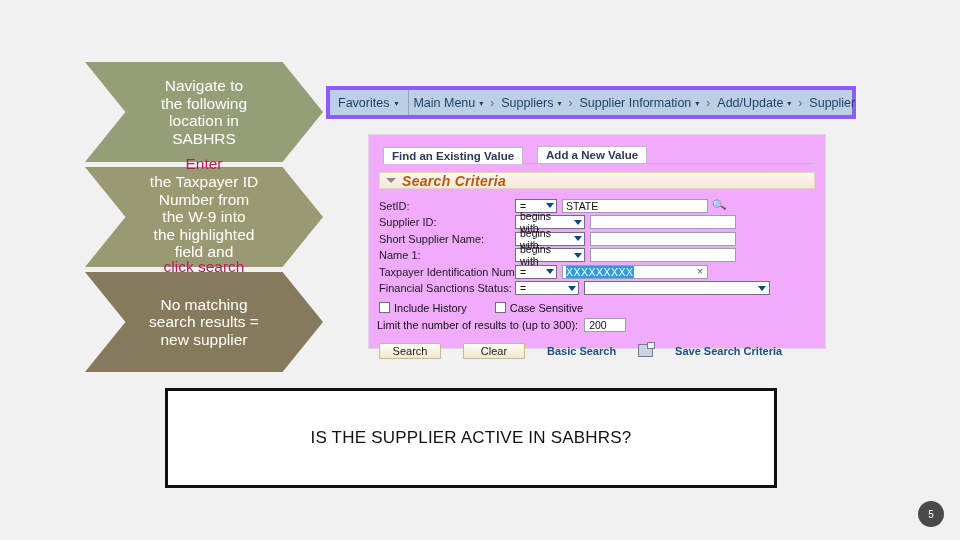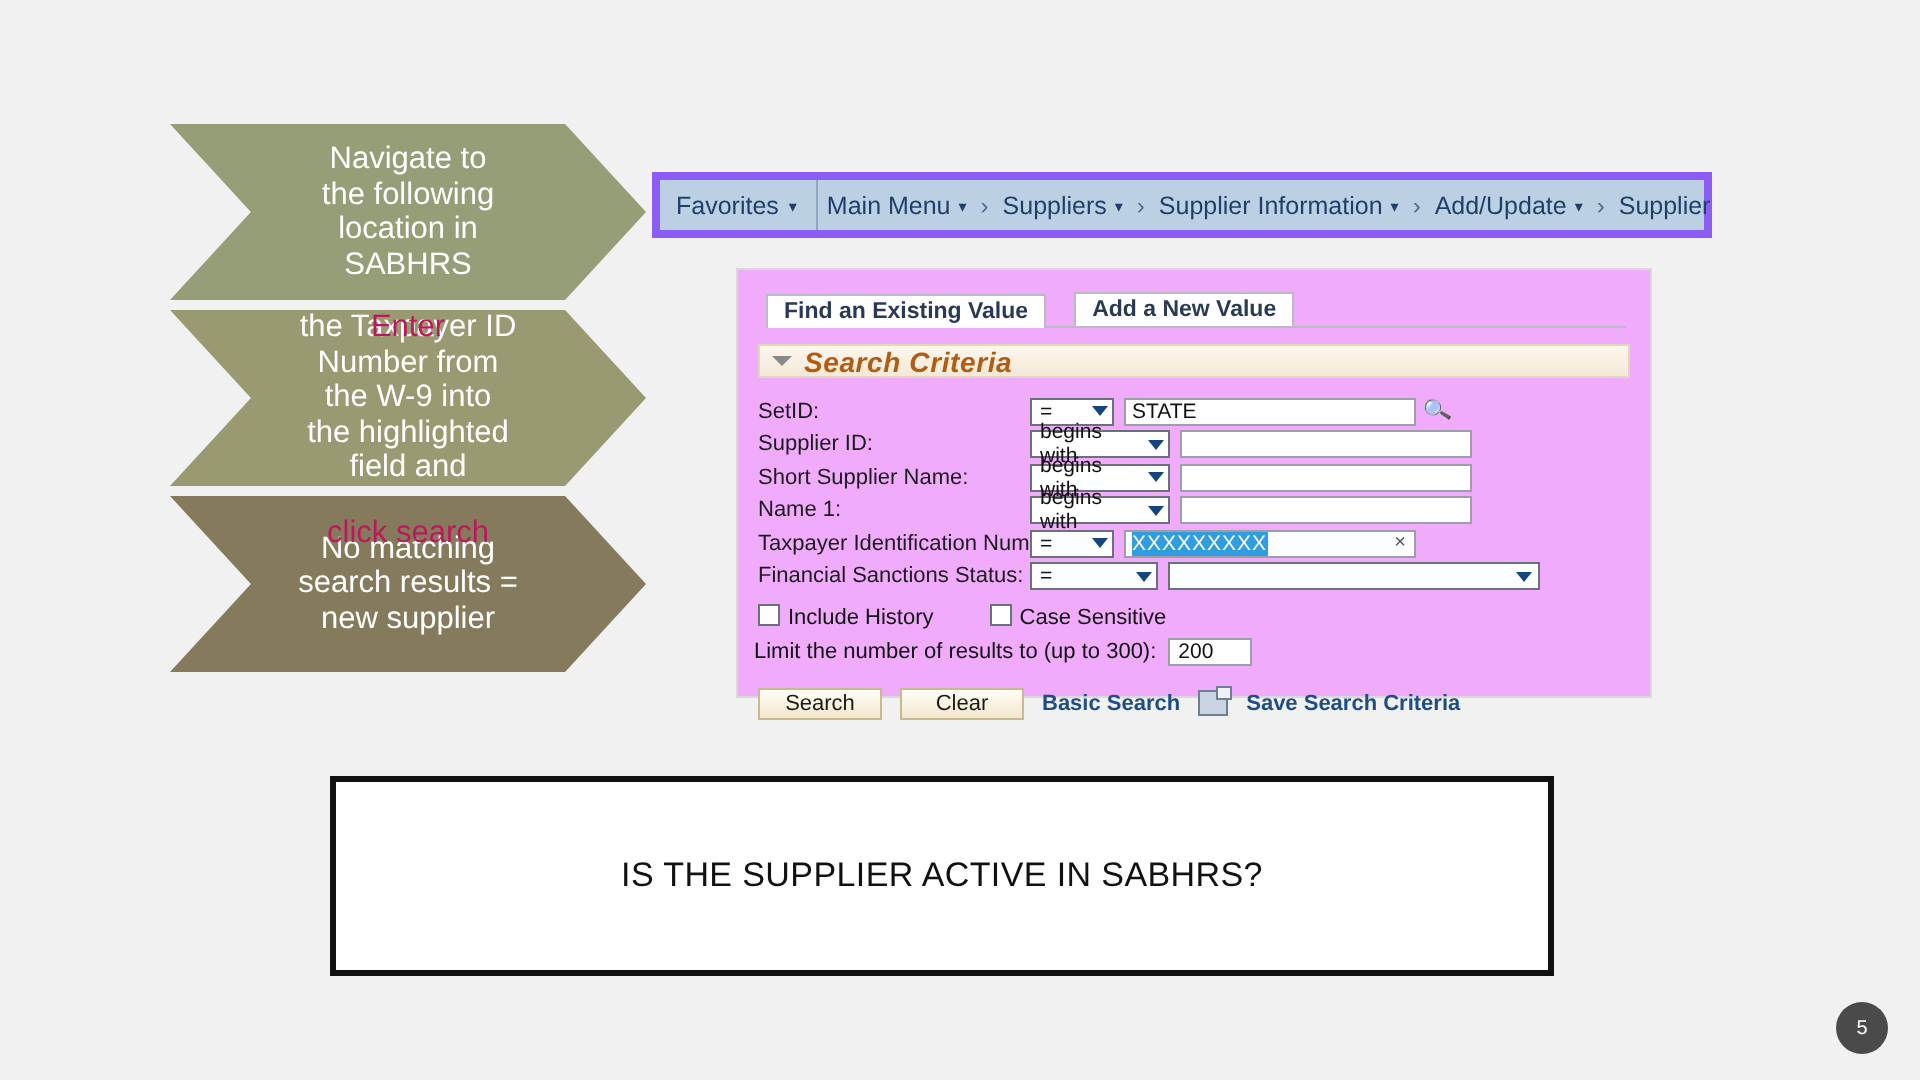--- a/index.html
+++ b/index.html
@@ -19,21 +19,21 @@
   
   .chevron-stack {
     position: absolute;
     left: 85px;
     top: 62px;
     width: 238px;
   }
   .chevron {
     position: relative;
     width: 238px;
-    height: 88px;
+    height: 100px;
     margin-bottom: 5px;
     clip-path: polygon(0% 0%, 83% 0%, 100% 50%, 83% 100%, 0% 100%, 17% 50%);
     display: flex;
     align-items: center;
     justify-content: center;
     box-sizing: border-box;
     text-decoration: underline;
   }
   .chevron-text {
     color: #ffffff;
@@ -283,21 +283,21 @@
     background: #fff;
     box-sizing: border-box;
     font-size: 10.5px;
     display: flex;
     align-items: center;
     padding-left: 4px;
   }
   .ps-actions {
     display: flex;
     align-items: center;
-    gap: 9px;
+    gap: 22px;
     margin: 11px 0 0 10px;
     font-size: 11px;
   }
   .ps-btn {
     width: 62px; height: 16px;
     background: linear-gradient(#fffdf5, #f3e7cd);
     border: 1px solid #c9b98f;
     box-sizing: border-box;
     font-size: 11px;
     color: #1a1a1a;

